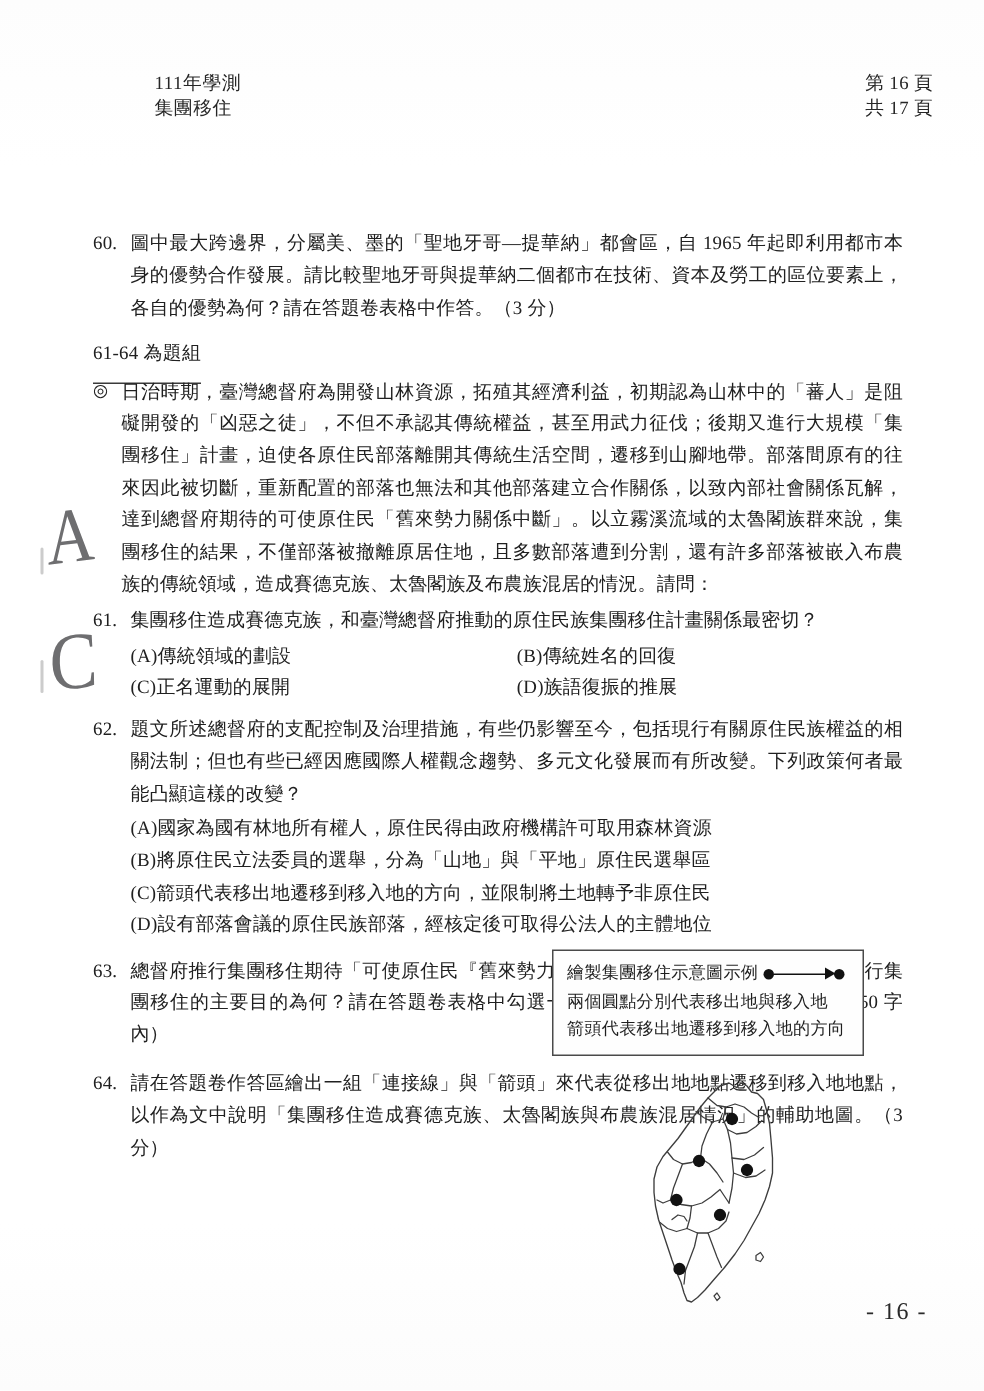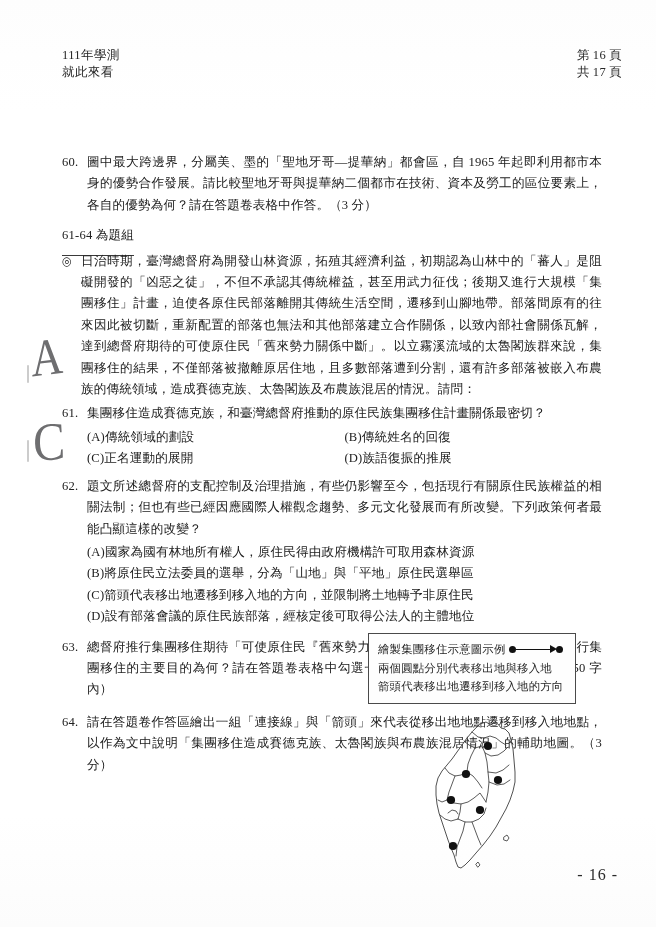--- a/index.html
+++ b/index.html
@@ -31,21 +31,21 @@
     left: 62px;
     right: 28px;
     display: flex;
     justify-content: space-between;
     align-items: flex-start;
     font-size: 12.5px;
     line-height: 17px;
     letter-spacing: 0.4px;
     color: #262626;
   }
-  .header-left div, .header-right div { white-space: nowrap; }
+  .header-left div, .header-right div { white-space: nowrap; margin-left: 41px; }
   .header-right { text-align: left; padding-right: 6px; }
   .header-right div span.num { margin: 0 3px; font-family: "Liberation Serif", serif; text-align: right; }
 
   
   .content {
     position: absolute;
     left: 62px;
     top: 104px;
     width: 540px;
     font-size: 12.6px;
@@ -224,21 +224,21 @@
   .artifact-2 { left: 27px; top: 440px; width: 2px; height: 22px; }
 </style>
 </head>
 <body>
 
 <div class="page">
 
   <div class="header">
     <div class="header-left">
       <div>111年學測</div>
-      <div>就此來看</div>
+      <div>集團移住</div>
     </div>
     <div class="header-right">
       <div>
         <span>第</span><span class="num">16</span><span>頁</span>
       </div>
       <div>
         <span>共</span><span class="num">17</span><span>頁</span>
       </div>
     </div>
   </div>

